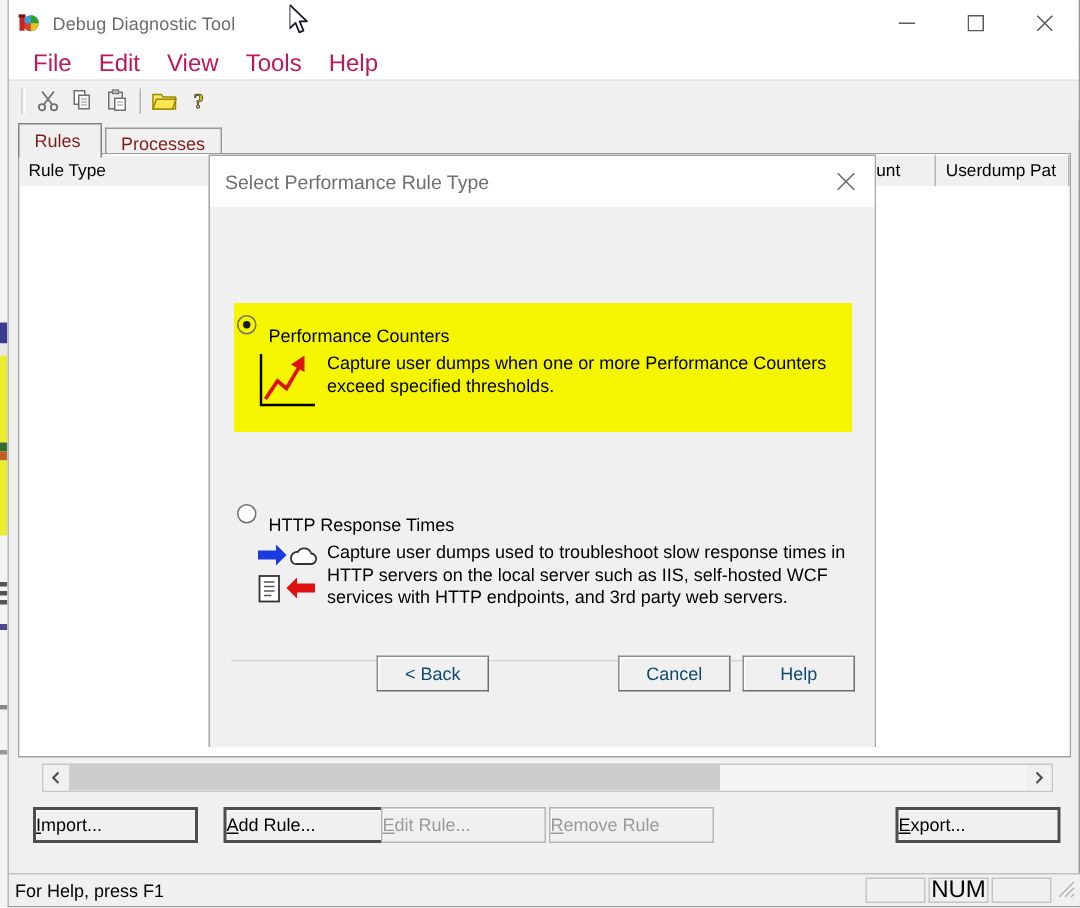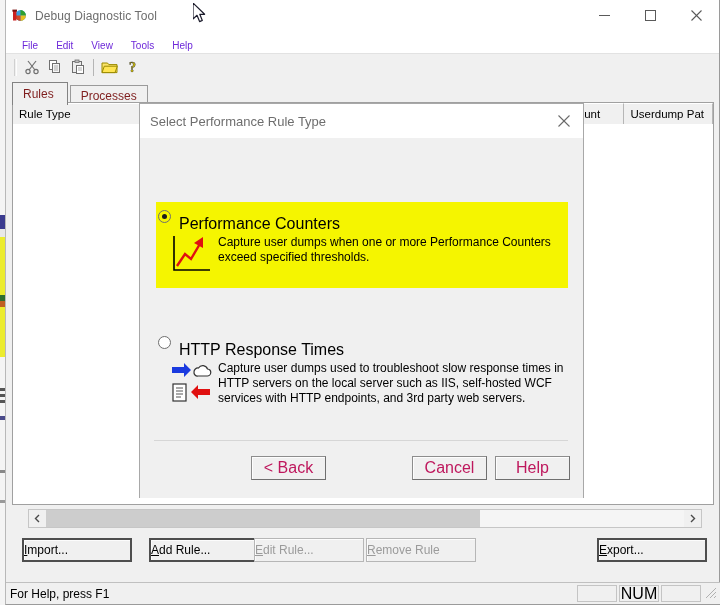--- a/index.html
+++ b/index.html
@@ -64,24 +64,24 @@
   .wc {
     width: 46px; height: 31px;
     display: flex; align-items: center; justify-content: center;
     color: #4a4a4a;
   }
   .wc svg { display: block; }
 
   
   .menubar {
     height: 21px;
-    display: flex; align-items: flex-end;
+    display: flex; align-items: flex-start;
     padding-left: 7px;
     background: #ffffff;
-    font-size: 10px; color: #6d28d9;
+    font-size: 16px; color: #be185d;
   }
   .menubar .mi { padding: 2px 9px; }
 
   
   .toolbar {
     height: 27px;
     background: #f0f0f0;
     display: flex; align-items: center;
     padding-left: 8px;
     border-top: 1px solid #e2e2e2;
@@ -256,45 +256,45 @@
     margin-left: 2px; margin-right: 8px;
     position: relative; flex: none;
   }
   .opt-block.highlighted .radio { background: #f5f500; border-color: #6f6f6f; }
   .radio.checked::after {
     content: "";
     position: absolute; left: 3px; top: 3px;
     width: 5px; height: 5px; border-radius: 50%;
     background: #1b1b1b;
   }
-  .opt-label { font-size: 16px; color: #000; margin-top: 16px; }
+  .opt-label { font-size: 12px; color: #000; margin-top: 16px; }
 
   .opt-desc {
     display: flex;
     margin-top: 12px;
     padding-left: 14px;
   }
   .opt-icon { width: 44px; flex: none; }
   .opt-text {
     font-size: 12px; color: #000; line-height: 15px;
     padding-left: 4px; padding-top: 1px;
   }
 
   .dlg-sep {
     position: absolute; left: 14px; top: 302px;
     width: 414px; height: 1px; background: #d6d6d6;
   }
   .dlg-btn {
-    position: absolute; top: 318px;
+    position: absolute; top: 299px;
     width: 75px; height: 24px;
     background: #f0f0f0;
     border: 1px solid #8d8d8d;
     border-right-color: #6f6f6f; border-bottom-color: #6f6f6f;
     box-shadow: inset 1px 1px 0 #fdfdfd;
-    font-size: 16px; color: #be185d;
+    font-size: 12px; color: #0c4a6e;
     display: flex; align-items: center; justify-content: center;
   }
   #dbtn-back   { left: 111px; }
   #dbtn-next   { left: 190px; }
   #dbtn-cancel { left: 272px; }
   #dbtn-help   { left: 355px; }
 
   
   .cursor { position: absolute; left: 193px; top: 3px; z-index: 200; pointer-events: none; }
 </style>

